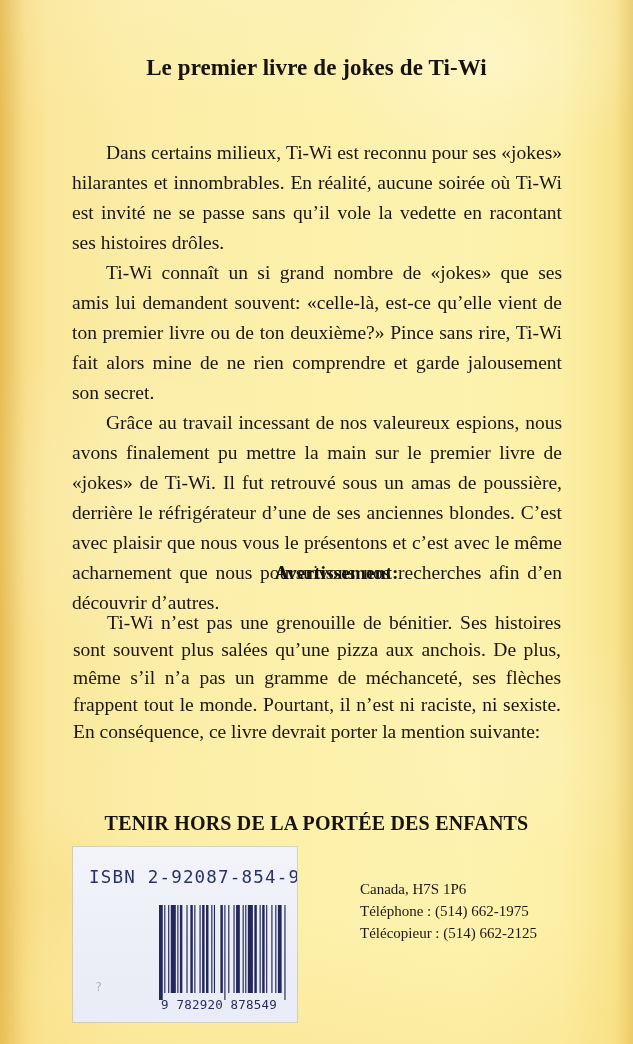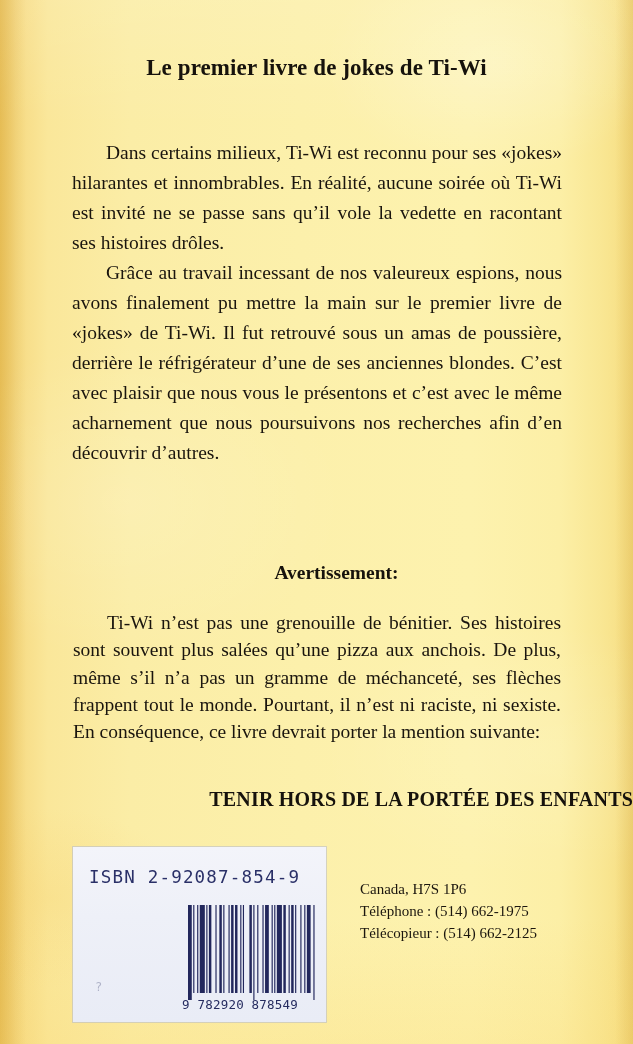--- a/index.html
+++ b/index.html
@@ -126,32 +126,31 @@
     line-height: 27.3px;
     color: #1a150e;
     text-align: justify;
   }
   .blurb-warning p {
     margin: 1px;
     text-indent: 34px;
   }
 
   #keep-away-notice {
-    top: 788px;
+    top: 812px;
     font-size: 20px;
     letter-spacing: 0.2px;
-    text-align: right;
   }
 
   
   #isbn-label {
     position: absolute;
     left: 73px;
     top: 847px;
-    width: 253px;
+    width: 224px;
     height: 175px;
     background: linear-gradient(to bottom, #f3f4fa 0%, #eef0f8 40%, #e9ecf6 100%);
     box-shadow: 0 0 0 1px rgba(180,185,205,0.55);
     overflow: hidden;
   }
 
   #isbn-number {
     position: absolute;
     left: 16px;
     top: 20px;
@@ -165,21 +164,21 @@
   #barcode-graphic {
     position: absolute;
     right: 10px;
     top: 58px;
     width: 128px;
     height: 95px;
   }
 
   #ean-digits {
     position: absolute;
-    right: 16px;
+    right: 8px;
     bottom: 10px;
     width: 140px;
     font-family: "DejaVu Sans Mono", "Liberation Mono", monospace;
     font-size: 12.5px;
     letter-spacing: 0.2px;
     color: #262c60;
     text-align: center;
     white-space: nowrap;
   }
 
@@ -215,20 +214,21 @@
   <div class="paper-sheen"></div>
   <div class="spine-shadow"></div>
   <div class="edge-shadow-right"></div>
 
   <div class="content">
 
     <div class="cover-title">Le premier livre de jokes de Ti-Wi</div>
 
     <div class="blurb">
       <p>Dans certains milieux, Ti-Wi est reconnu pour ses «jokes» hilarantes et innombrables. En réalité, aucune soirée où Ti-Wi est invité ne se passe sans qu’il vole la vedette en racontant ses histoires drôles.</p>
+      <p>Ti-Wi connaît un si grand nombre de «jokes» que ses amis lui demandent souvent: «celle-là, est-ce qu’elle vient de ton premier livre ou de ton deuxième?» Pince sans rire, Ti-Wi fait alors mine de ne rien comprendre et garde jalousement son secret.</p>
       <p>Grâce au travail incessant de nos valeureux espions, nous avons finalement pu mettre la main sur le premier livre de «jokes» de Ti-Wi. Il fut retrouvé sous un amas de poussière, derrière le réfrigérateur d’une de ses anciennes blondes. C’est avec plaisir que nous vous le présentons et c’est avec le même acharnement que nous poursuivons nos recherches afin d’en découvrir d’autres.</p>
     </div>
 
     <div id="avertissement-heading" class="section-heading">Avertissement:</div>
 
     <div class="blurb-warning">
       <p>Ti-Wi n’est pas une grenouille de bénitier. Ses histoires sont souvent plus salées qu’une pizza aux anchois. De plus, même s’il n’a pas un gramme de méchanceté, ses flèches frappent tout le monde. Pourtant, il n’est ni raciste, ni sexiste. En conséquence, ce livre devrait porter la mention suivante:</p>
     </div>
 
     <div id="keep-away-notice" class="section-heading">TENIR HORS DE LA PORTÉE DES ENFANTS</div>

